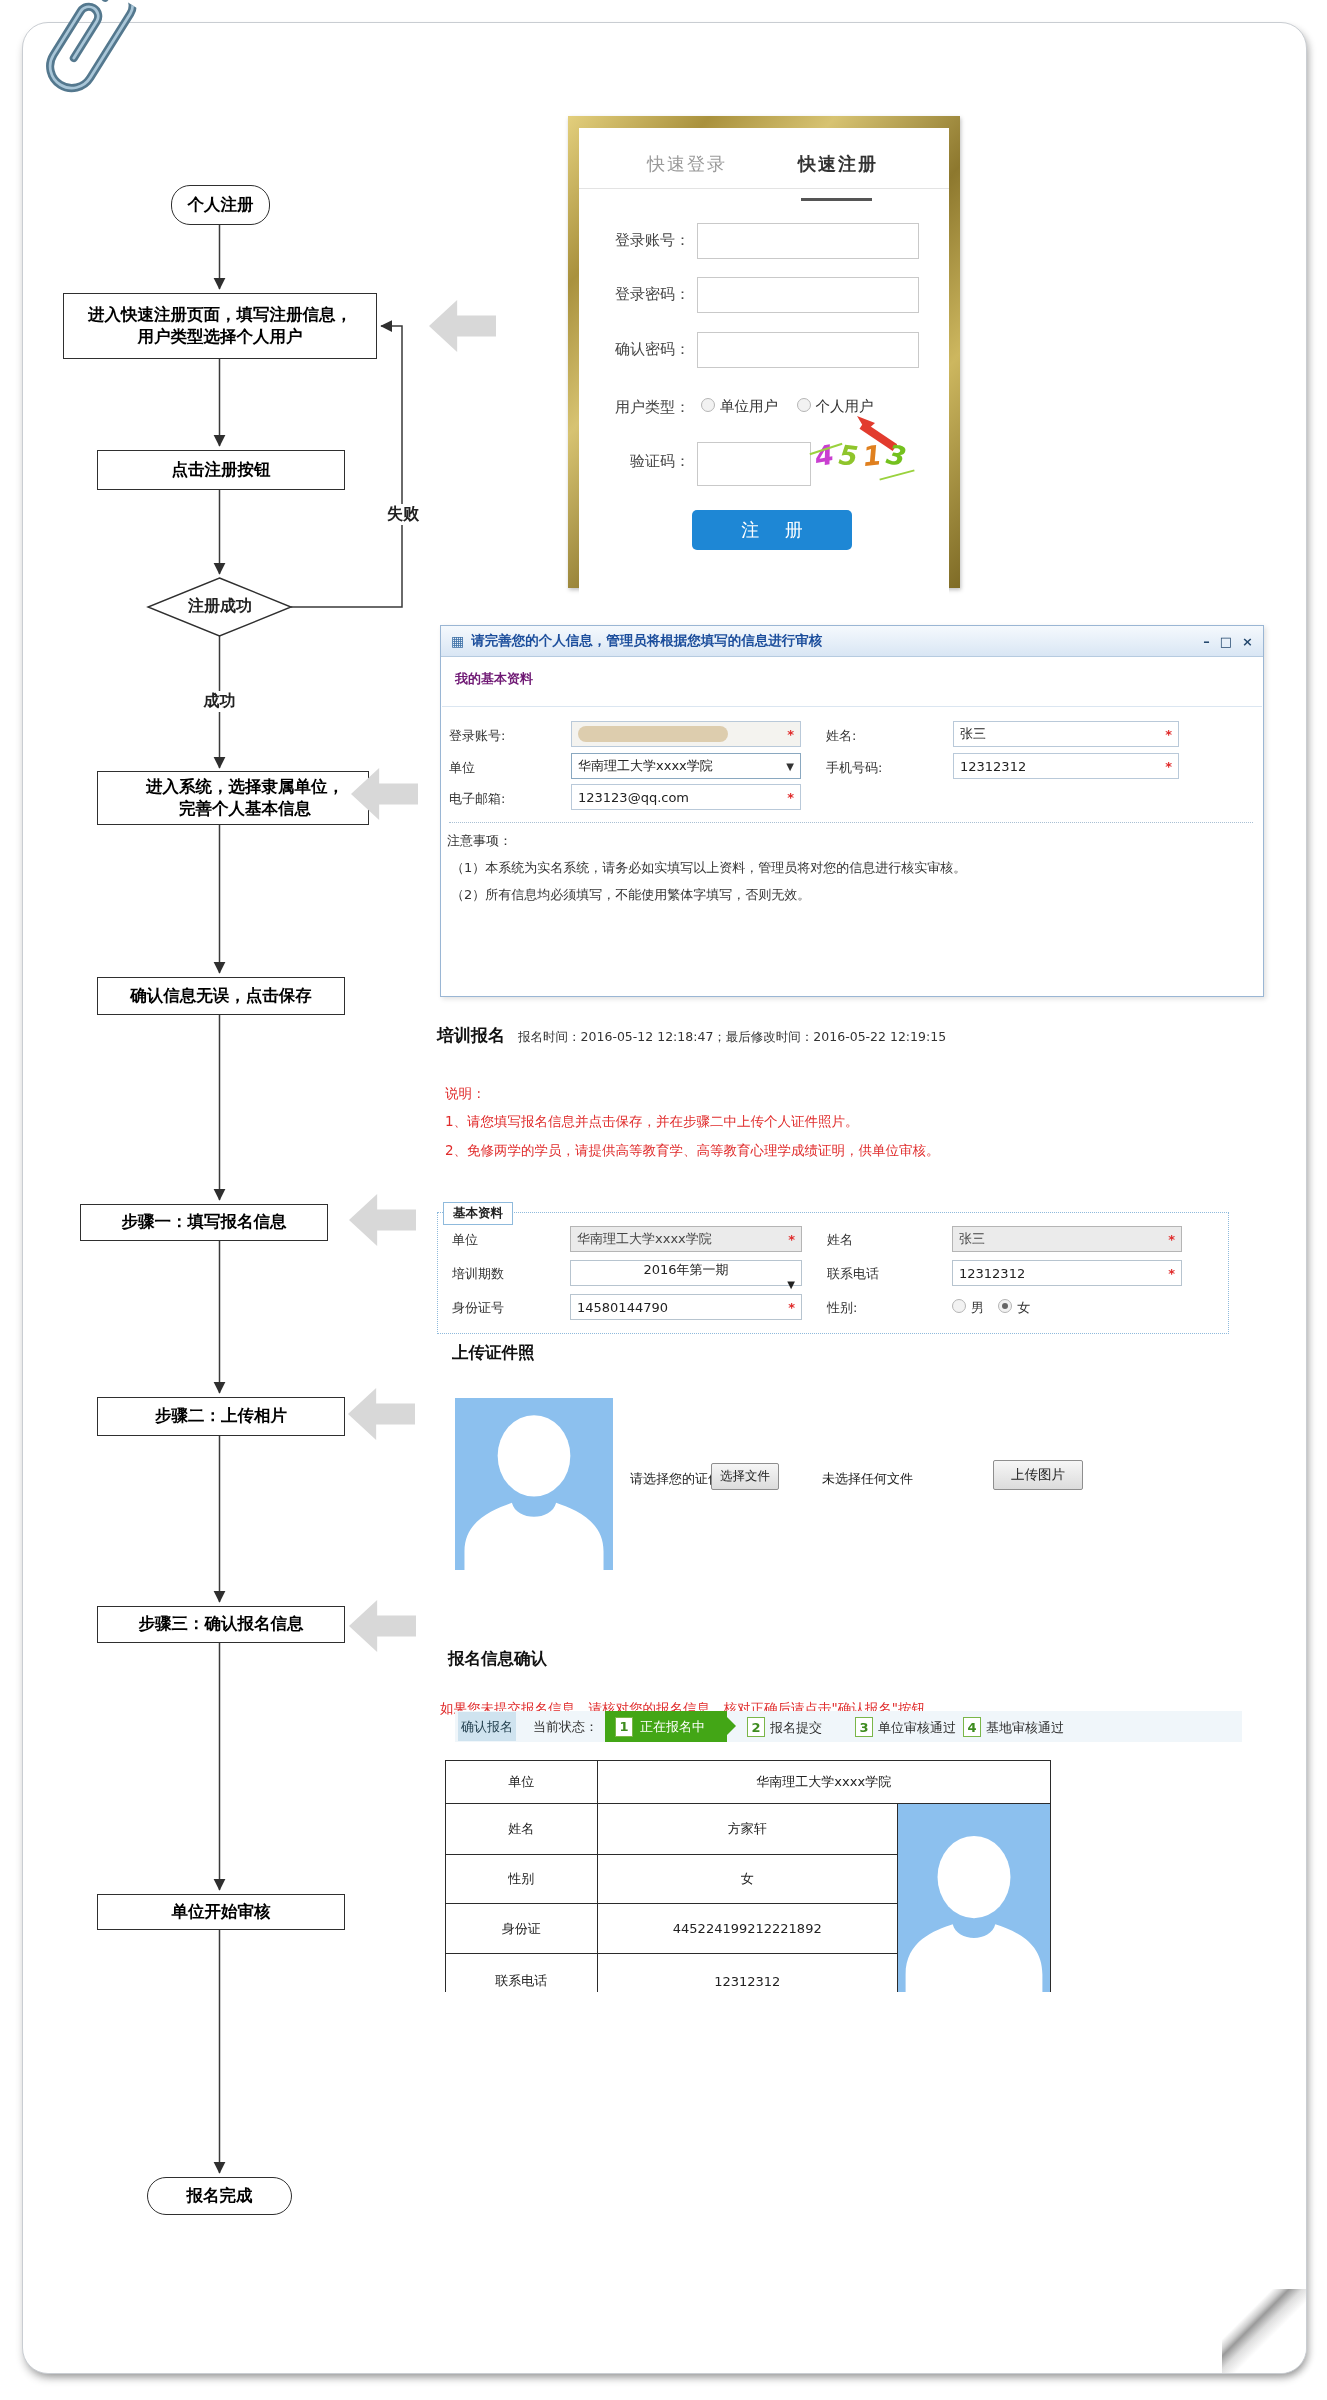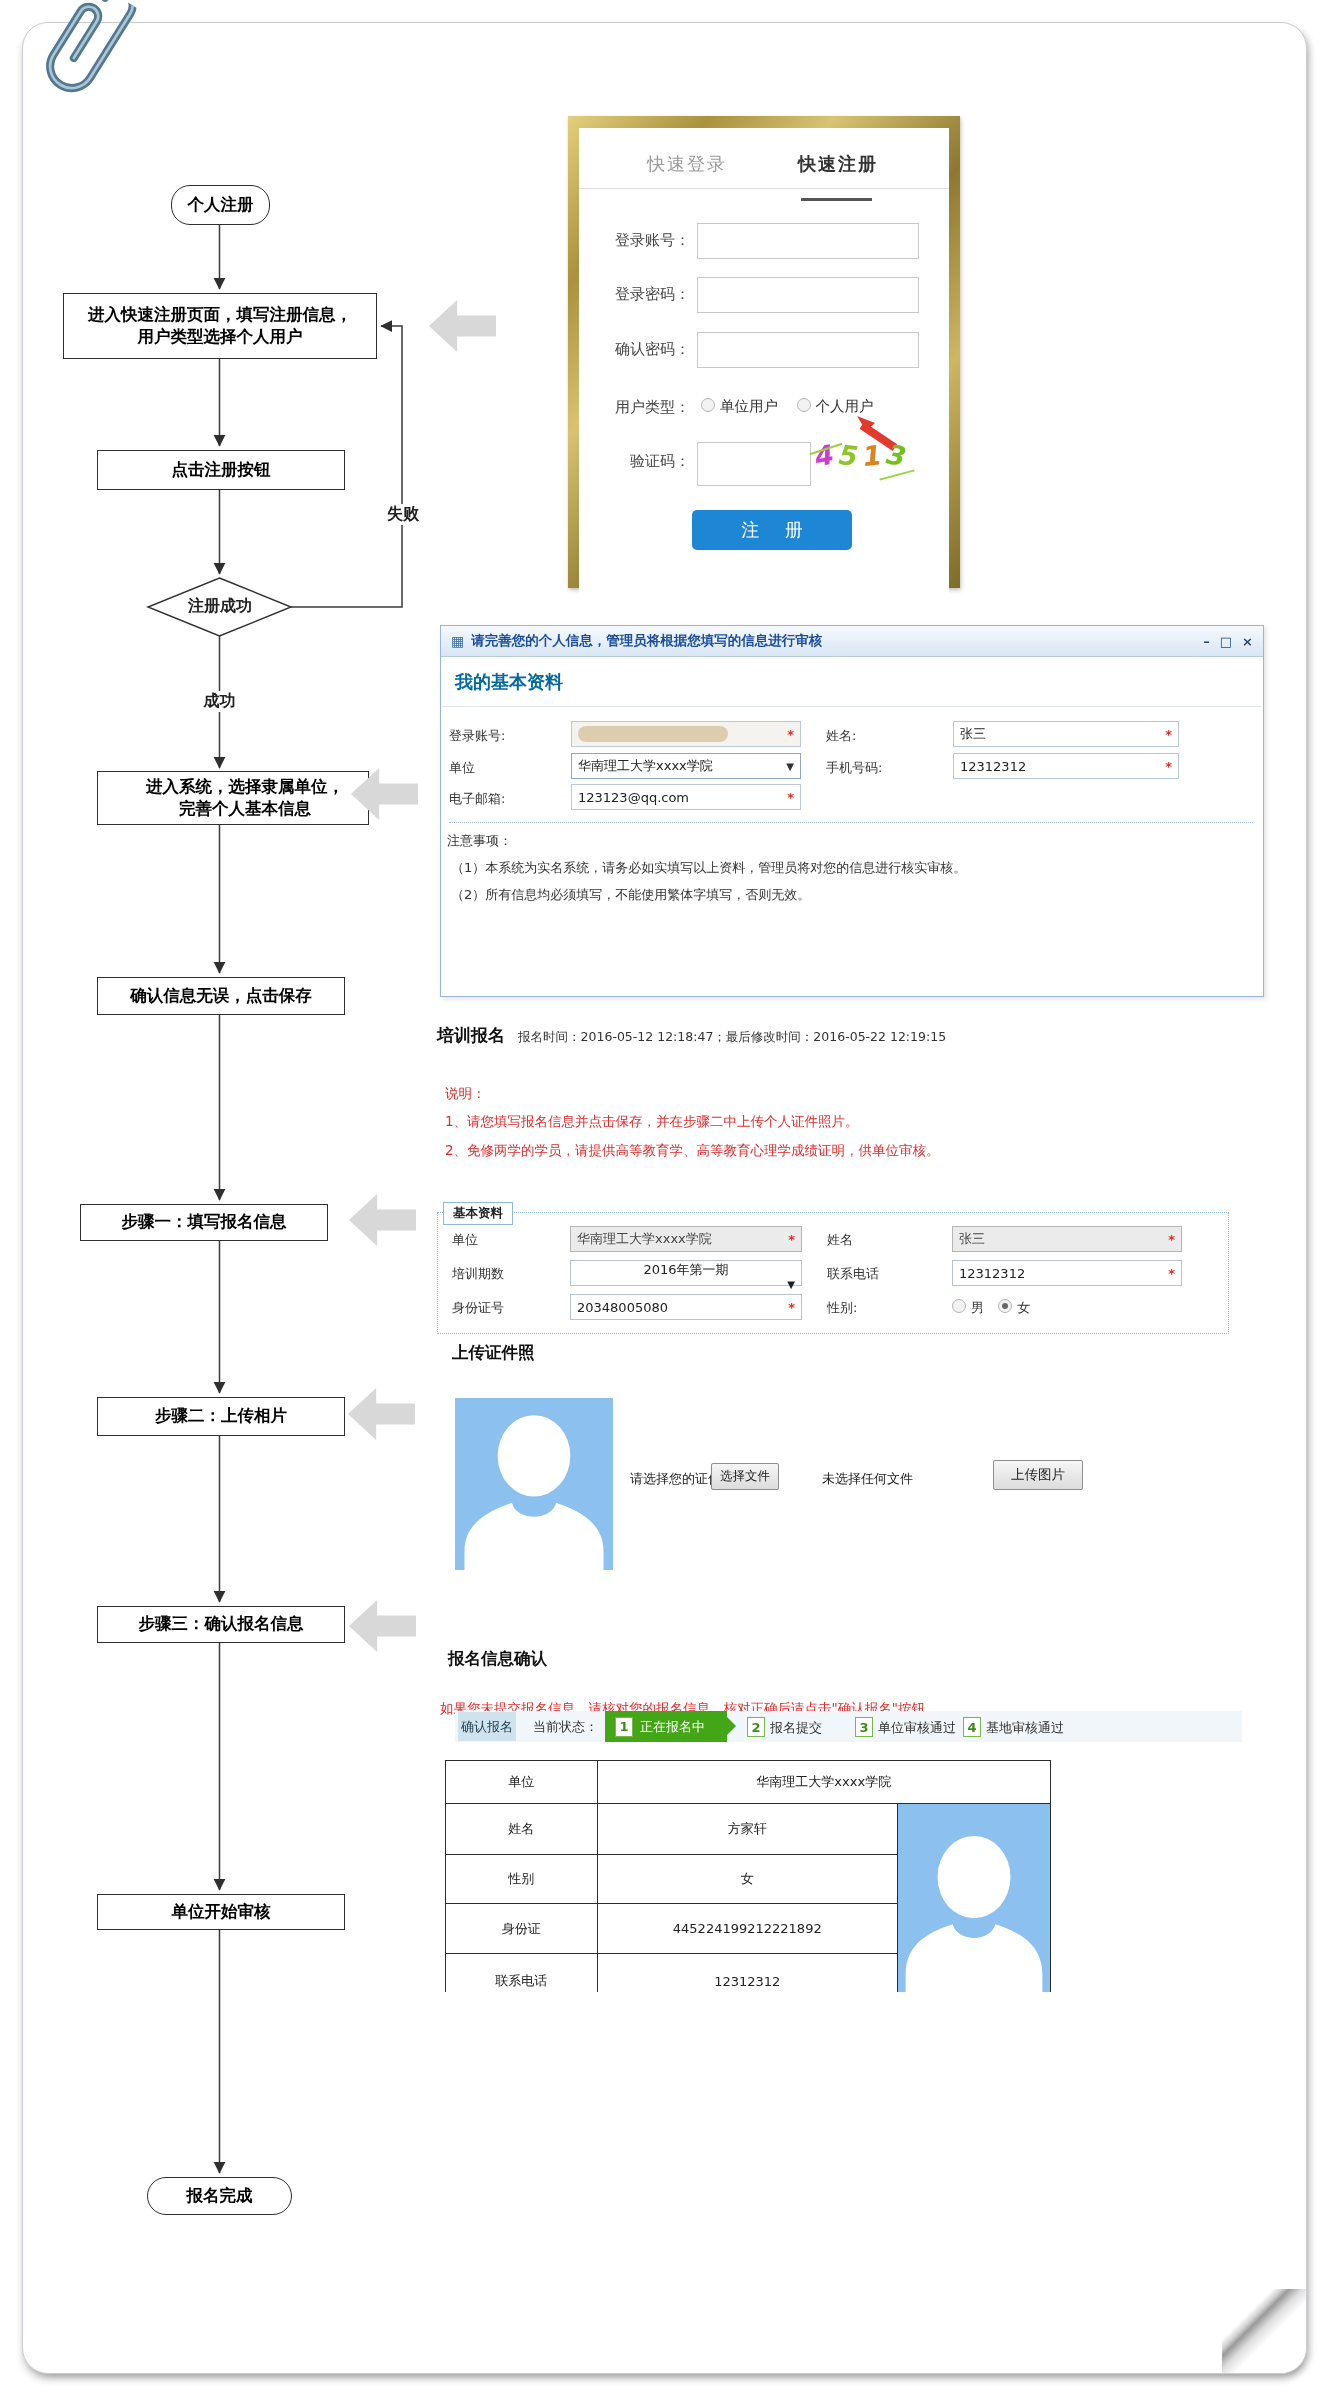--- a/index.html
+++ b/index.html
@@ -43,21 +43,21 @@
   .regbtn{position:absolute;left:113px;top:382px;width:150px;height:40px;background:#1e87d5;color:#fff;
           font-size:18px;letter-spacing:10px;border:none;border-radius:5px;display:flex;
           align-items:center;justify-content:center;padding-left:10px;cursor:pointer;}
   
   #dialog{position:absolute;left:440px;top:625px;width:822px;height:370px;z-index:3;
           border:1px solid #9ab6d4;background:#fff;box-shadow:2px 2px 5px rgba(0,0,0,.12);}
   .dtitle{height:30px;background:linear-gradient(#f5f9fd,#d9e6f4);border-bottom:1px solid #b6cbe0;
           display:flex;align-items:center;padding:0 10px;font-size:13.5px;font-weight:bold;color:#1c4e9c;}
   .dctrl{margin-left:auto;display:flex;gap:10px;font-size:13px;font-weight:bold;color:#24486e;}
   .dctrl span{cursor:pointer;}
-  .dhead{position:absolute;left:14px;top:44px;font-size:18px;font-weight:bold;color:#0369a1;}
+  .dhead{position:absolute;left:14px;top:44px;font-size:13px;font-weight:bold;color:#701a75;}
   .dhair{position:absolute;left:1px;right:1px;top:80px;border-top:1px solid #dbe6f1;}
   .dlab{position:absolute;font-size:13px;color:#333;}
   .dfield{position:absolute;width:230px;height:26px;border:1px solid #b9c9d9;background:#fff;
           font-size:13px;display:flex;align-items:center;padding:0 6px;box-sizing:border-box;}
   .dfield .star,.gstar{color:#e02b2b;font-weight:bold;margin-left:auto;}
   .blob{width:150px;height:16px;border-radius:8px;background:#ddcdae;}
   .sel{justify-content:flex-start;cursor:pointer;}
   .sel .arr{margin-left:auto;font-size:10px;color:#333;}
   .dots{position:absolute;left:8px;right:10px;top:196px;border-top:1px dotted #a9c0d4;}
   .note{position:absolute;font-size:13px;color:#333;}
@@ -297,21 +297,21 @@
   <span style="margin-left:auto;font-size:10px;">▼</span>
 </div>
 <div class="glab" style="left:827px;top:1265px;">联系电话</div>
 <div class="gfield" style="left:952px;top:1260px;width:230px;">
   <span>12312312</span>
   <span class="gstar">*</span>
 </div>
 
 <div class="glab" style="left:452px;top:1299px;">身份证号</div>
 <div class="gfield" style="left:570px;top:1294px;width:232px;">
-  <span>20348005080</span>
+  <span>14580144790</span>
   <span class="gstar">*</span>
 </div>
 <div class="glab" style="left:827px;top:1299px;">性别:</div>
 <div class="glab" style="left:952px;top:1299px;white-space:nowrap;">
   <span class="radio"></span><span>男</span>
   <span class="radio on" style="margin-left:10px;"></span><span>女</span>
 </div>
 
 <div class="secwrap h17" style="left:452px;top:1342px;font-size:16.5px;">上传证件照</div>
 <div class="thick" style="left:437px;top:1372px;width:385px;"></div>

